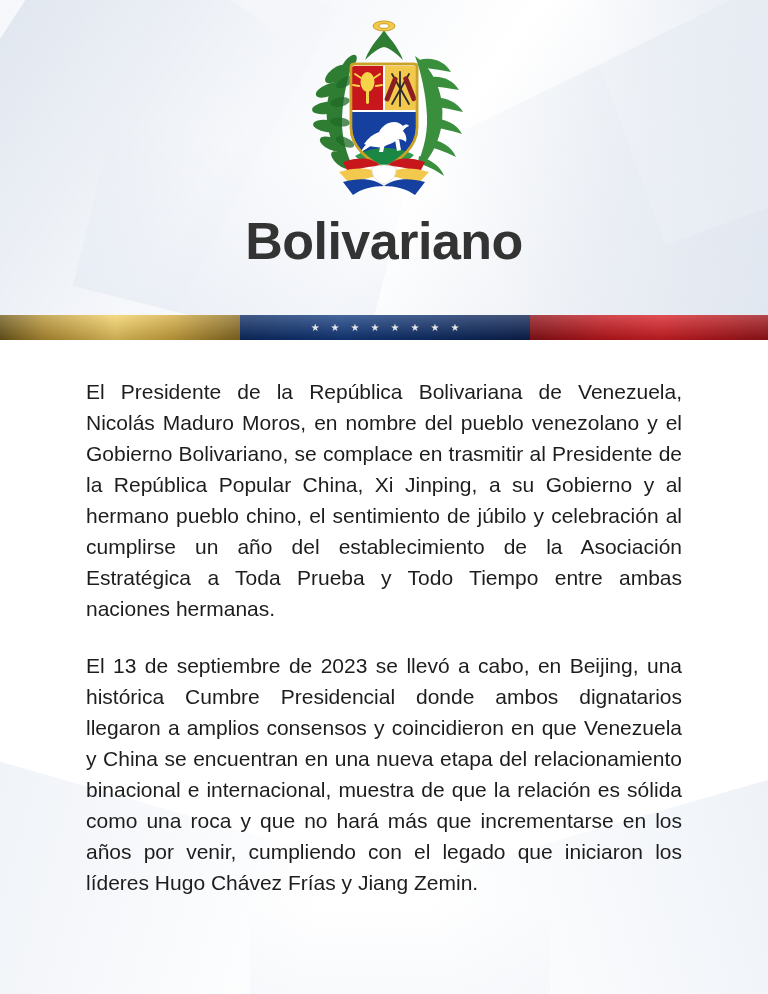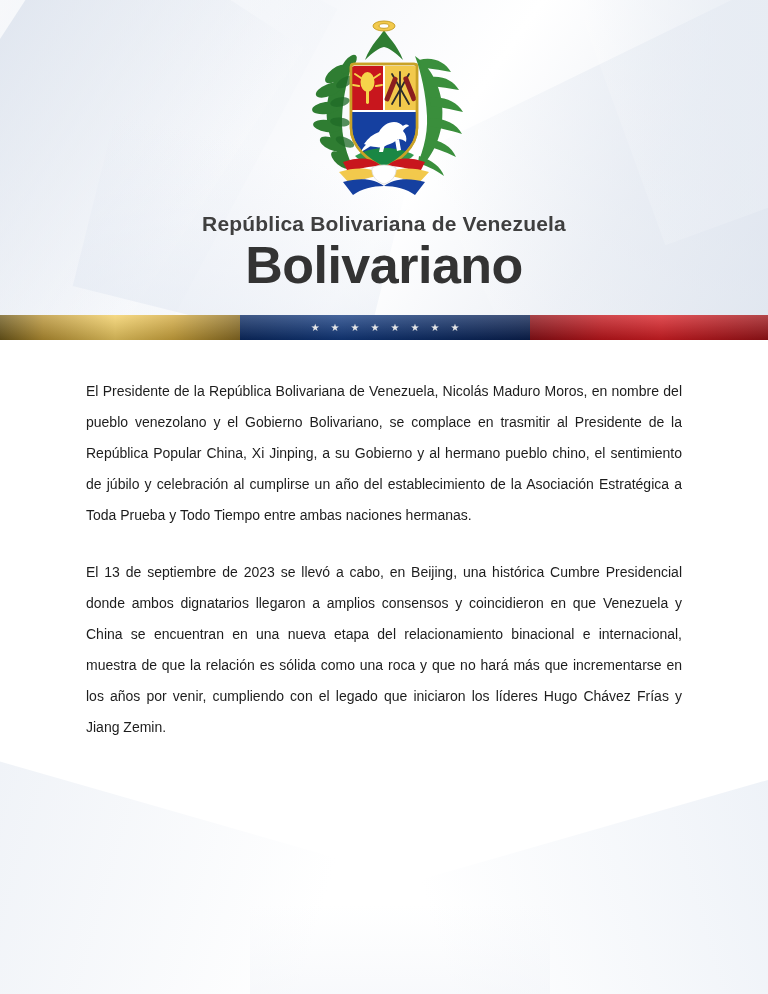--- a/index.html
+++ b/index.html
@@ -168,21 +168,21 @@
     background: linear-gradient(180deg, rgba(255,255,255,0.0), rgba(240,243,248,0.9));
   }
 
   .content {
     position: relative;
     padding: 36px 86px 0 86px;
   }
   .para {
     text-align: justify;
     text-justify: inter-word;
-    font-size: 14px;
+    font-size: 21px;
     line-height: 31px;
     color: #1d1d1d;
     margin: 0 0 26px 0;
   }
   .para:last-child { margin-bottom: 12px; }
 </style>
 </head>
 <body>
 
 <div class="header">
@@ -272,21 +272,20 @@
       <path d="M156 146 C138 140 126 142 118 150 C130 150 140 152 150 158 Z" fill="#c8161d"></path>
       <path d="M70 156 C90 150 104 152 115 160 C104 160 92 163 82 169 Z" fill="#f2c94c"></path>
       <path d="M160 156 C140 150 126 152 115 160 C126 160 138 163 148 169 Z" fill="#f2c94c"></path>
       <path d="M74 166 C92 161 106 163 115 170 C104 170 92 173 84 179 Z" fill="#1540a0"></path>
       <path d="M156 166 C138 161 124 163 115 170 C126 170 138 173 146 179 Z" fill="#1540a0"></path>
       <path d="M103 152 C110 148 120 148 127 152 C128 160 122 166 115 168 C108 166 102 160 103 152 Z" fill="#ffffff" stroke="#dcdcdc" stroke-width="0.8"></path>
     </g>
   </svg>
 
   <div class="header-text">
-    <p class="country-line">República Bolivariana de Venezuela</p>
     <p class="doc-title">Bolivariano</p>
   </div>
 </div>
 
 <div class="tricolor">
   <div class="band left-gold"></div>
   <div class="band blue">
     <div class="stars">
       <span>★</span>
       <span>★</span>

